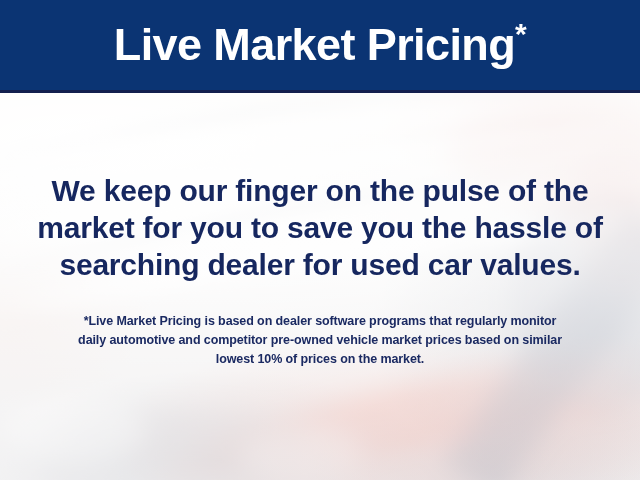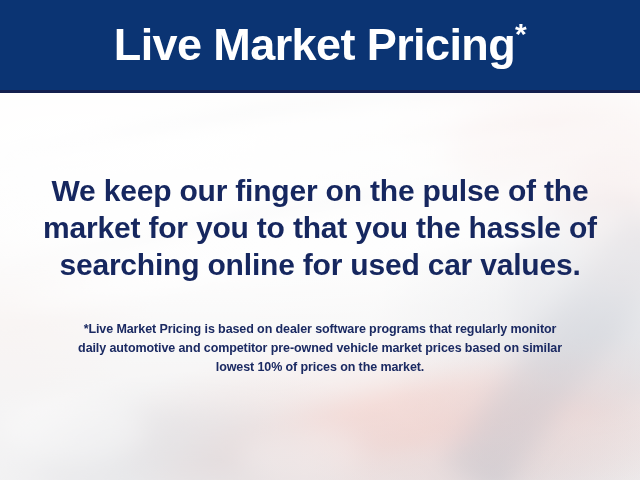--- a/index.html
+++ b/index.html
@@ -132,21 +132,21 @@
     line-height: 37px;
     letter-spacing: -0.2px;
     padding: 0 19px;
     box-sizing: border-box;
   }
   .headline-line { display: block; white-space: nowrap; }
 
   
   .disclaimer {
     position: absolute;
-    top: 320px;
+    top: 312px;
     left: 0;
     width: 640px;
     z-index: 6;
     text-align: center;
     color: #1b2a62;
     font-family: "Liberation Sans", sans-serif;
     font-weight: bold;
     font-size: 12.5px;
     line-height: 19px;
     letter-spacing: -0.1px;
@@ -225,22 +225,22 @@
   </div>
 
   <div class="bg-veil"></div>
 
   <div class="banner">
     <h1 class="banner-title"><span>Live Market Pricing</span><span class="asterisk">*</span></h1>
   </div>
 
   <div class="headline">
     <span class="headline-line">We keep our finger on the pulse of the</span>
-    <span class="headline-line">market for you to that you the hassle of</span>
-    <span class="headline-line">searching online for used car values.</span>
+    <span class="headline-line">market for you to save you the hassle of</span>
+    <span class="headline-line">searching dealer for used car values.</span>
   </div>
 
   <div class="disclaimer">
     <span class="disclaimer-line">*Live Market Pricing is based on dealer software programs that regularly monitor</span>
     <span class="disclaimer-line">daily automotive and competitor pre-owned vehicle market prices based on similar</span>
     <span class="disclaimer-line">lowest 10% of prices on the market.</span>
   </div>
 
 </div>
 

